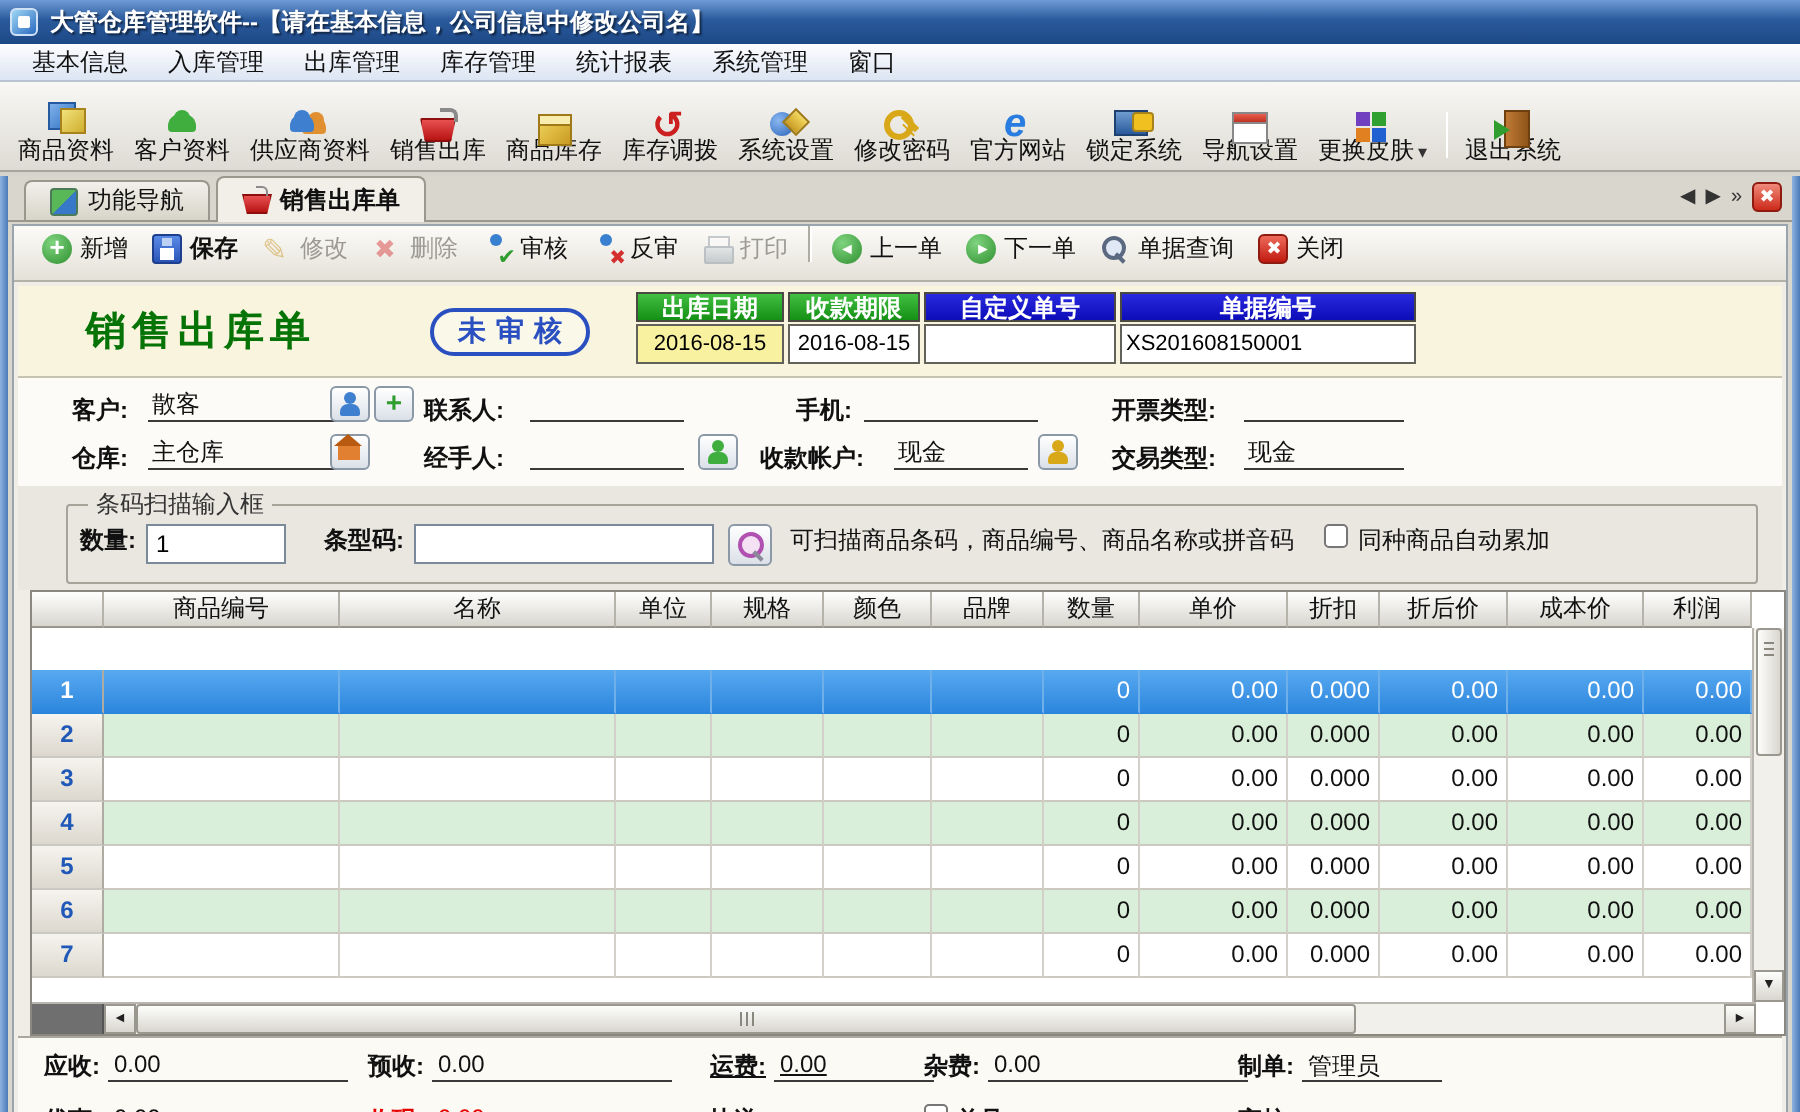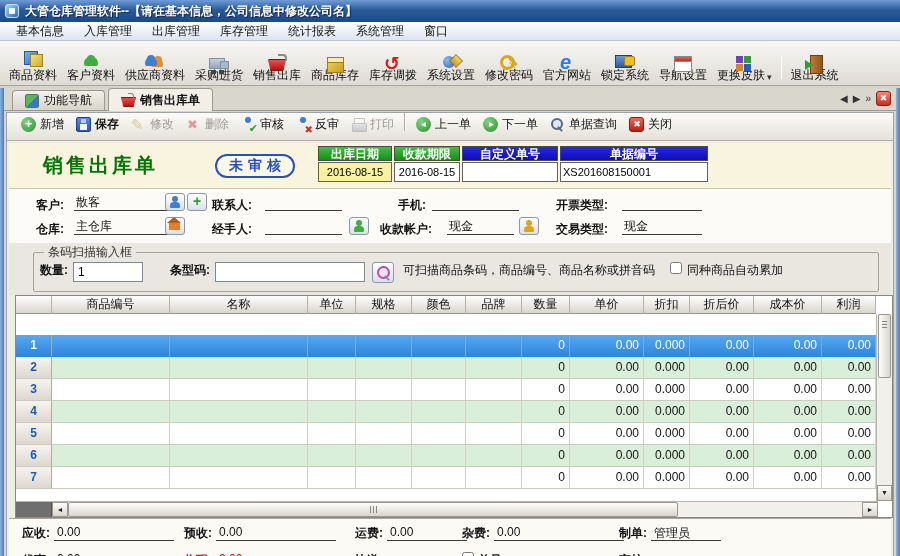--- a/index.html
+++ b/index.html
@@ -223,24 +223,20 @@
     </div>
     <div class="tb">
       <span class="tbi per ic-customers"></span>
       <span class="lbl">客户资料</span>
     </div>
     <div class="tb">
       <span class="tbi per ic-suppliers"></span>
       <span class="lbl">供应商资料</span>
     </div>
     <div class="tb">
-      <span class="tbi ic-truck"></span>
-      <span class="lbl">采购进货</span>
-    </div>
-    <div class="tb">
       <span class="tbi ic-cart"></span>
       <span class="lbl">销售出库</span>
     </div>
     <div class="tb">
       <span class="tbi ic-box"></span>
       <span class="lbl">商品库存</span>
     </div>
     <div class="tb">
       <span class="tbi ic-transfer"></span>
       <span class="lbl">库存调拨</span>
@@ -407,21 +403,21 @@
         <span class="flab" style="left:547px;top:32px;">交易类型:</span>
         <span class="fval" style="left:613px;top:29px;width:80px;">现金</span>
       </div>
 
       <div id="bcstrip">
         <fieldset id="bcbox">
           <legend>条码扫描输入框</legend>
           <div class="bcrow">
             <span class="blab">数量:</span>
             <input type="text" id="qty-input" value="1" style="">
-            <span class="blab" style="margin-left:22px;">条型码:</span>
+            <span class="blab" style="margin-left:14px;">条型码:</span>
             <input type="text" id="code-input" value="" style="">
             <span id="bc-search"></span>
             <span class="bhint">可扫描商品条码，商品编号、商品名称或拼音码</span>
             <input type="checkbox" id="autosum" style="">
             <span>同种商品自动累加</span>
           </div>
         </fieldset>
       </div>
 
       <div id="grid">
@@ -576,21 +572,21 @@
 
       <div id="footer">
         <div class="fg" style="left:13px;top:6px;">
           <span class="l">应收:</span>
           <span class="v vw120">0.00</span>
         </div>
         <div class="fg" style="left:175px;top:6px;">
           <span class="l">预收:</span>
           <span class="v vw120">0.00</span>
         </div>
-        <div class="fg" style="left:346px;top:6px;">
+        <div class="fg" style="left:346px;top:6px;text-decoration:underline;">
           <span class="l">运费:</span>
           <span class="v vw80">0.00</span>
         </div>
         <div class="fg" style="left:453px;top:6px;">
           <span class="l">杂费:</span>
           <span class="v vw130">0.00</span>
         </div>
         <div class="fg" style="left:610px;top:6px;">
           <span class="l">制单:</span>
           <span class="v vw70">管理员</span>

